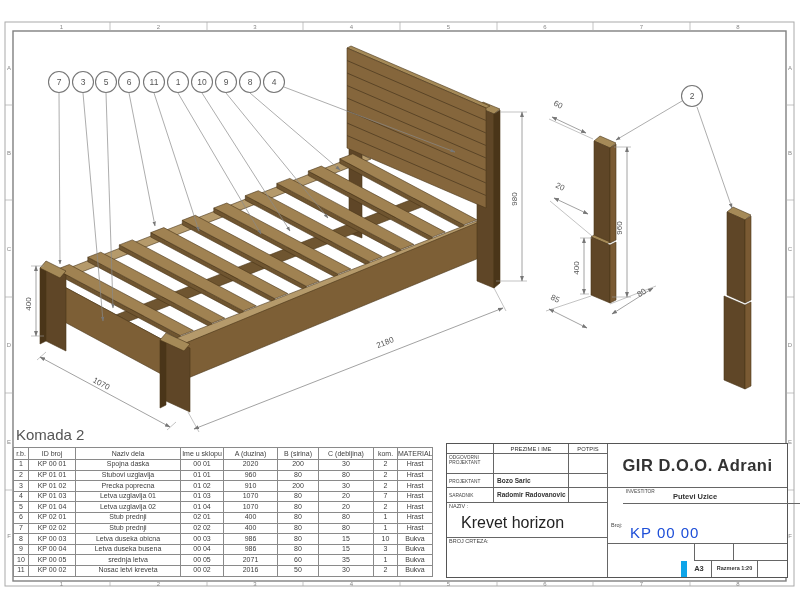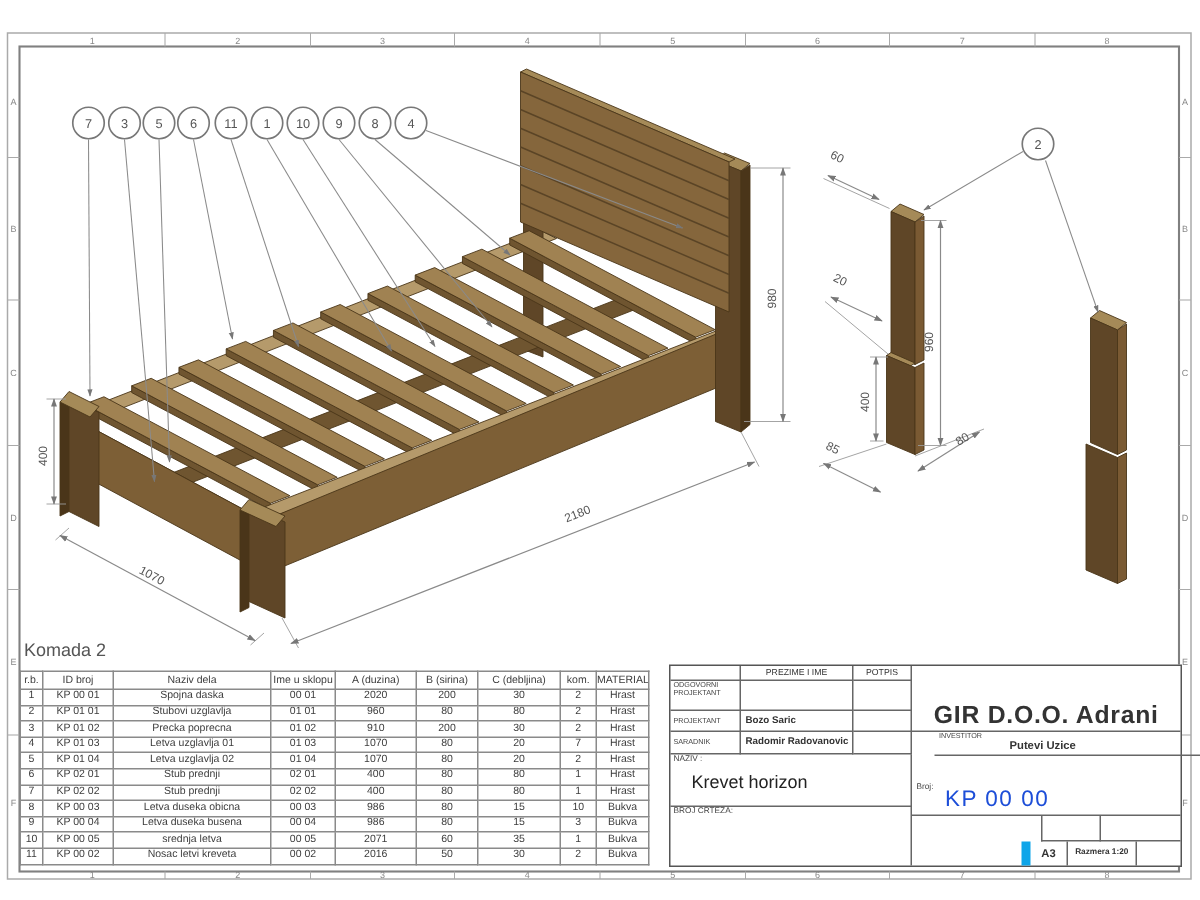--- a/index.html
+++ b/index.html
@@ -29,21 +29,21 @@
   .gridtick{stroke:#aaa;stroke-width:0.7;}
   .frame-outer{fill:none;stroke:#aaa;stroke-width:1;}
   .frame-inner{fill:none;stroke:#808080;stroke-width:1.4;}
 
   
   table.parts{position:absolute;left:13px;top:447px;width:419px;border-collapse:collapse;
     table-layout:fixed;font-size:7px;color:#3d3d3d;}
   table.parts th, table.parts td{border:1px solid #8a8a8a;padding:0;text-align:center;
     font-weight:normal;line-height:8.9px;height:9.6px;overflow:hidden;white-space:nowrap;}
   table.parts th{height:11px;line-height:10px;}
-  .komada{position:absolute;left:16px;top:426px;font-size:12px;color:#555;text-align:center;}
+  .komada{position:absolute;left:16px;top:426px;font-size:15px;color:#555;text-align:center;}
 
   
   .tblock{position:absolute;left:446px;top:443px;width:340px;height:133px;border:1px solid #555;
     color:#333;background:#fff;}
   .tb{position:absolute;box-sizing:border-box;}
   .lab{font-size:4.8px;color:#444;padding:1px 2px;line-height:5.2px;text-transform:uppercase;}
   .val{font-size:6.5px;font-weight:bold;}
   .bR{border-right:1px solid #666;} .bB{border-bottom:1px solid #666;}
   .company{font-size:16.5px;font-weight:bold;letter-spacing:0.5px;}
 </style>
@@ -462,27 +462,27 @@
   <div class="tb bR bB lab" style="left:0;top:30px;width:47px;height:14px;line-height:13px;">PROJEKTANT</div>
   <div class="tb bR bB val" style="left:47px;top:30px;width:75px;height:14px;line-height:13px;padding-left:3px;">Bozo Saric</div>
   <div class="tb bR bB" style="left:122px;top:30px;width:39px;height:14px;"></div>
 
   <div class="tb bR bB lab" style="left:0;top:44px;width:47px;height:15px;line-height:14px;">SARADNIK</div>
   <div class="tb bR bB val" style="left:47px;top:44px;width:75px;height:15px;line-height:14px;padding-left:3px;">Radomir Radovanovic</div>
   <div class="tb bR bB" style="left:122px;top:44px;width:39px;height:15px;"></div>
 
   <div class="tb bR bB" style="left:0;top:59px;width:161px;height:35px;">
     <div class="lab" style="font-size:5.5px;">NAZIV :</div>
-    <div style="font-size:12px;color:#222;padding:4px 0 0 14px;">Krevet horizon</div>
+    <div style="font-size:16px;color:#222;padding:4px 0 0 14px;">Krevet horizon</div>
   </div>
   <div class="tb bR" style="left:0;top:94px;width:161px;height:39px;">
     <div class="lab" style="font-size:5.5px;">Broj Crteza:</div>
   </div>
 
-  <div class="tb bB" style="left:161px;top:0;width:179px;height:44px;display:flex;align-items:flex-end;justify-content:center;">
+  <div class="tb bB" style="left:161px;top:0;width:179px;height:44px;display:flex;align-items:center;justify-content:center;">
     <span class="company">GIR D.O.O. Adrani</span>
   </div>
   <div class="tb bB" style="left:176px;top:44px;width:179px;height:16px;">
     <span class="lab" style="position:absolute;left:1px;top:0;">INVESTITOR</span>
     <span style="position:absolute;left:50px;top:4px;font-size:7.5px;font-weight:bold;">Putevi Uzice</span>
   </div>
   <div class="tb bB" style="left:161px;top:77px;width:179px;height:23px;">
     <span class="lab" style="position:absolute;left:1px;top:1px;text-transform:none;font-size:5.5px;">Broj:</span>
     <span style="position:absolute;left:22px;top:3px;font-size:15px;color:#1d4ed8;letter-spacing:1px;">KP 00 00</span>
   </div>

